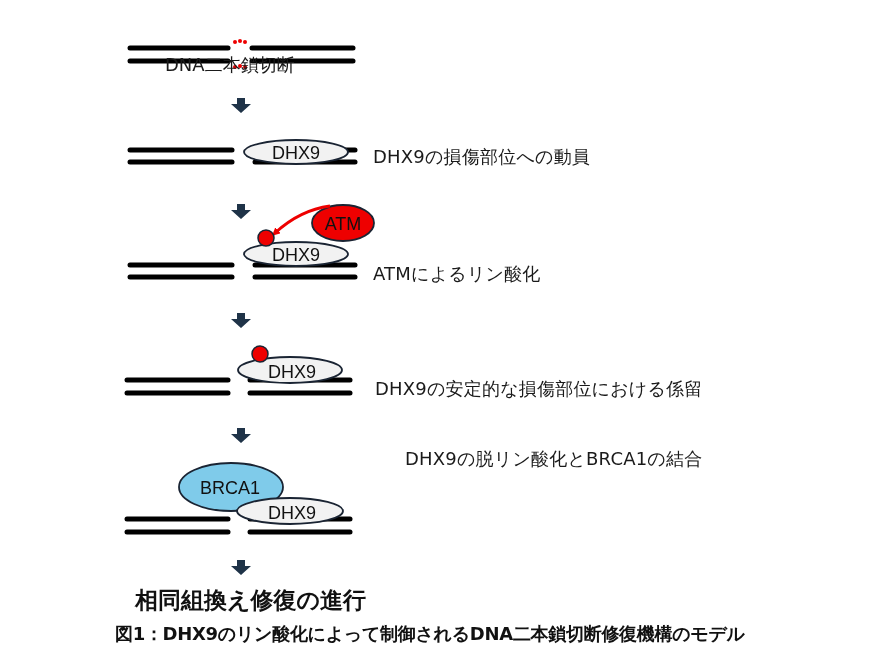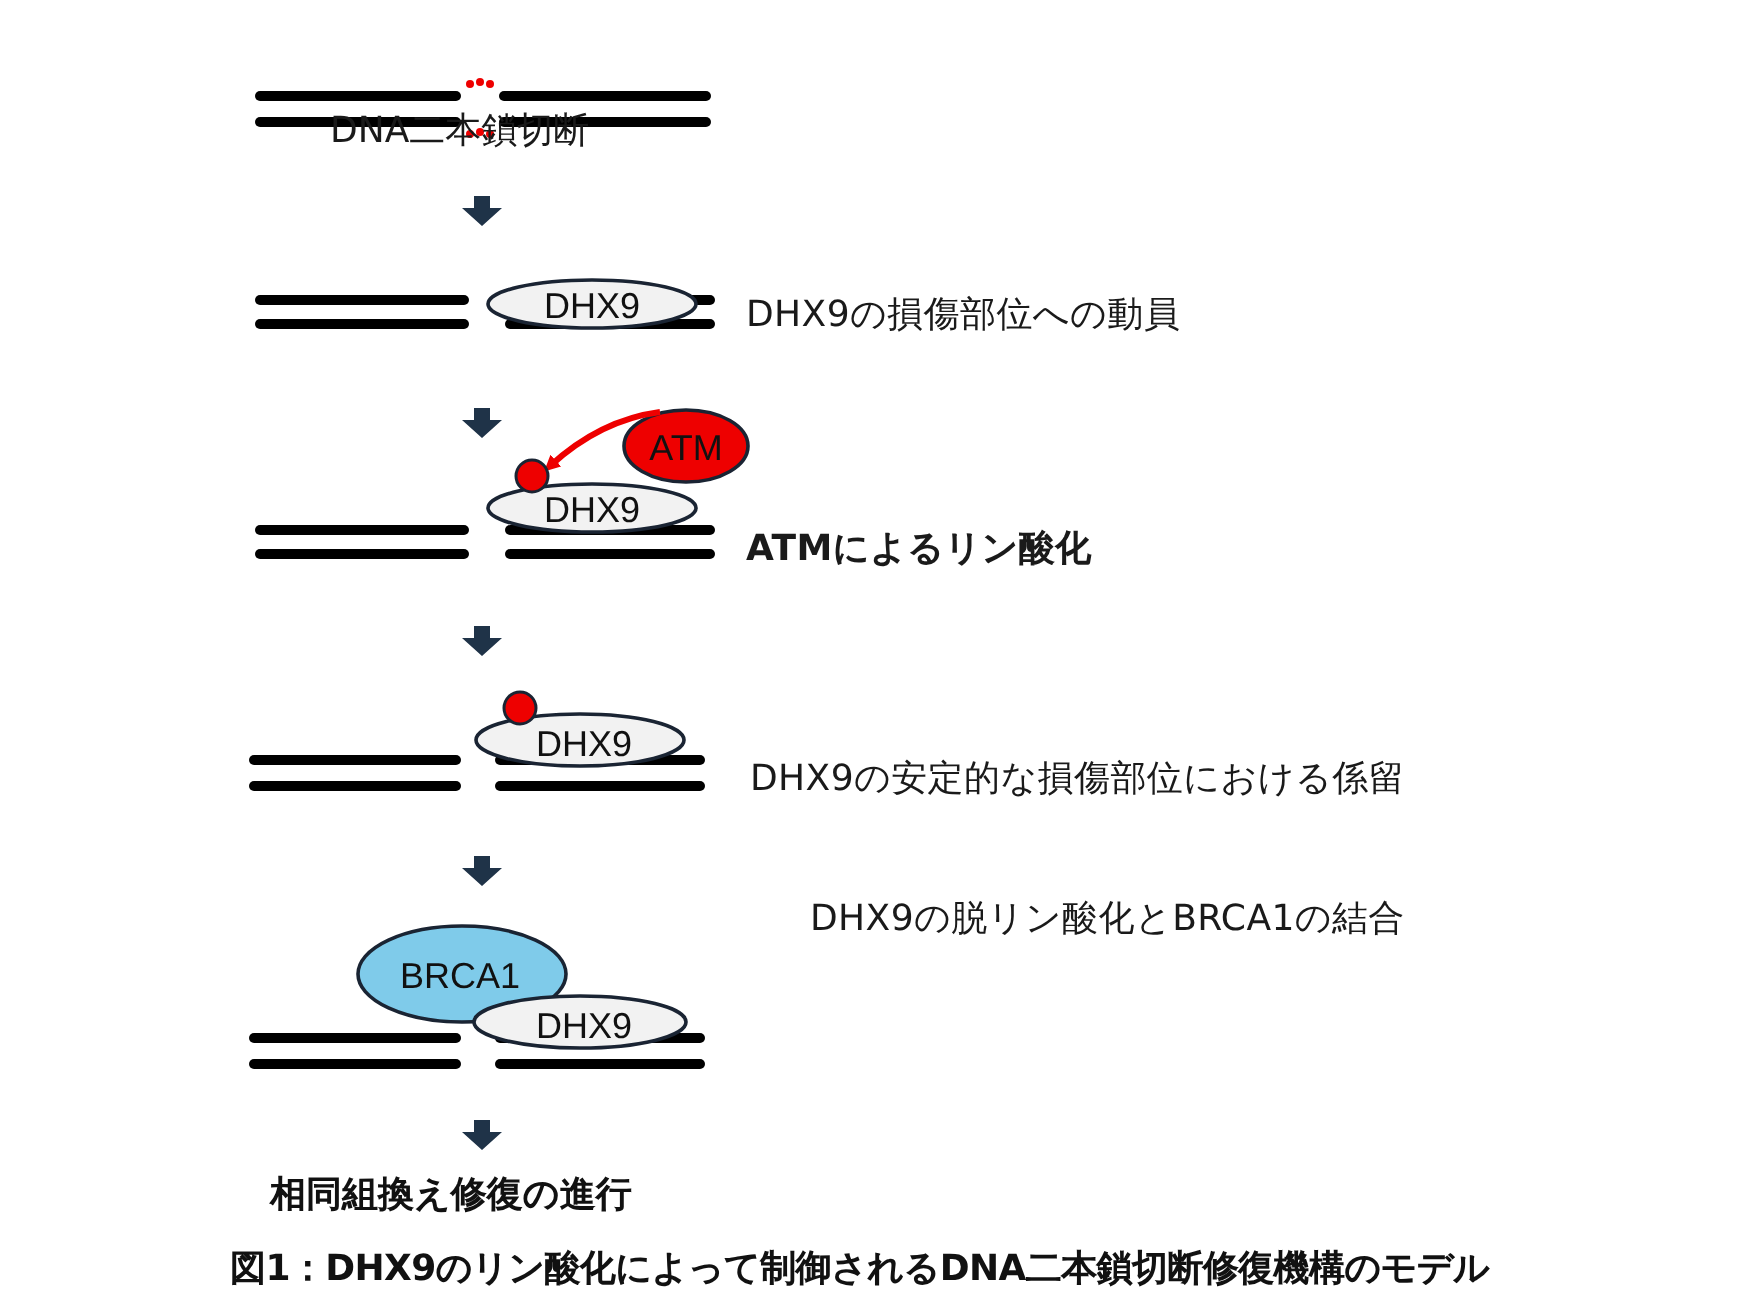--- a/index.html
+++ b/index.html
@@ -1,21 +1,21 @@
 <!DOCTYPE html>
 <html><head>
 <meta charset="utf-8">
 <style>
   html, body { margin: 0; padding: 0; background: #ffffff; }
   body { width: 869px; height: 652px; position: relative; overflow: hidden;
          font-family: "DejaVu Sans", "Liberation Sans", sans-serif; color: #111; }
   #diagram { position: absolute; left: 0; top: 0; }
   .label { position: absolute; white-space: nowrap; font-size: 18px; color: #1a1a1a; letter-spacing: 0.2px; text-align: right; }
   .title-top { position: absolute; left: 165px; top: 5px; font-size: 18px; color: #1a1a1a; white-space: nowrap; margin-top: 48px; }
-  .final { position: absolute; left: 135px; top: 585px; font-size: 18px; font-weight: bold; color: #111; white-space: nowrap; }
+  .final { position: absolute; left: 135px; top: 585px; font-size: 23px; font-weight: bold; color: #111; white-space: nowrap; }
   .caption { position: absolute; left: 115px; top: 622px; font-size: 18px; font-weight: bold; color: #111; white-space: nowrap; letter-spacing: -0.3px; }
 </style>
 </head>
 <body>
 
 <svg id="diagram" width="869" height="652" viewBox="0 0 869 652">
   <defs>
     <marker id="atmArrowHead" markerWidth="8" markerHeight="8" refX="4" refY="4" orient="auto" markerUnits="userSpaceOnUse">
       <path d="M0,0 L8,4 L0,8 Z" fill="#ee0000"></path>
     </marker>
@@ -95,17 +95,17 @@
     <text x="292" y="519" text-anchor="middle" font-size="18" font-family="Liberation Sans, sans-serif" fill="#111">DHX9</text>
   </g>
 
   <g transform="translate(241,560)">
     <path d="M-4,0 H4 V6 H10 L0,15 L-10,6 H-4 Z" fill="#1f3348"></path>
   </g>
 </svg>
 
 <div class="title-top">DNA二本鎖切断</div>
 <div class="label" style="left:373px; top:145px;">DHX9の損傷部位への動員</div>
-<div class="label" style="left:373px; top:262px;font-weight:bold;">ATMによるリン酸化</div>
+<div class="label" style="left:373px; top:262px;">ATMによるリン酸化</div>
 <div class="label" style="left:375px; top:377px;">DHX9の安定的な損傷部位における係留</div>
 <div class="label" style="left:377px; top:447px;margin-left:28px;">DHX9の脱リン酸化とBRCA1の結合</div>
 <div class="final">相同組換え修復の進行</div>
 <div class="caption">図1：DHX9のリン酸化によって制御されるDNA二本鎖切断修復機構のモデル</div>
 
 </body></html>

